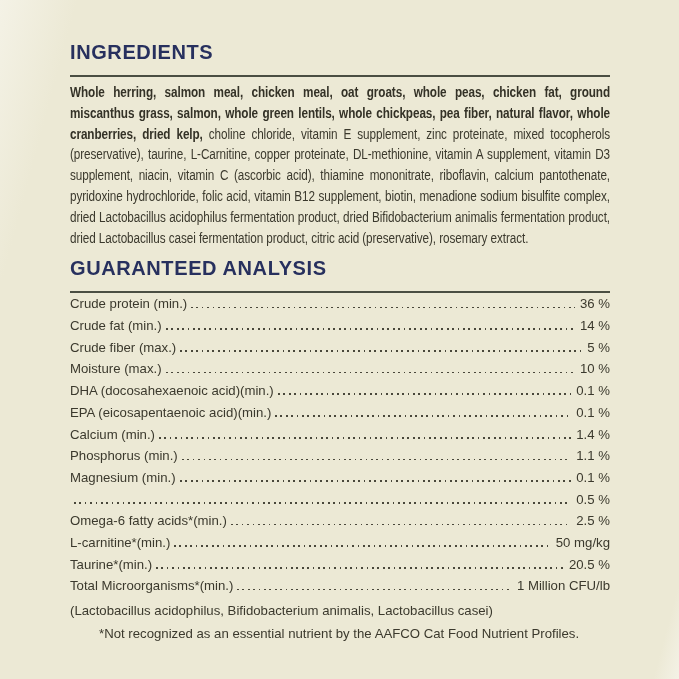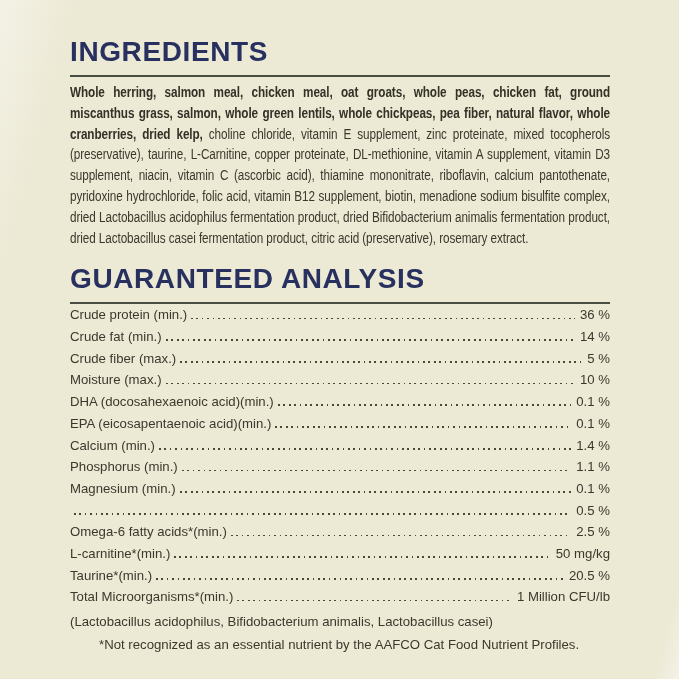--- a/index.html
+++ b/index.html
@@ -17,21 +17,21 @@
   }
   .page {
     position: relative;
     width: 679px;
     height: 679px;
     background: linear-gradient(105deg, var(--bg-light) 0%, var(--bg) 9%, var(--bg) 97%, var(--bg-light) 100%);
     padding: 38px 69px 0 70px;
     overflow: hidden;
   }
   .section-heading {
-    font-size: 28px;
+    font-size: 20px;
     line-height: 28px;
     font-weight: 700;
     letter-spacing: 0.6px;
     color: var(--heading);
   }
   .rule {
     height: 2px;
     background: var(--rule);
     margin-top: 9px;
   }
@@ -43,21 +43,21 @@
     transform-origin: 0 0;
     font-size: 13.8px;
     line-height: 20.8px;
     text-align: justify;
     letter-spacing: -0.1px;
     color: var(--text);
   }
   .ing-para .primary { font-weight: 700; color: #343227; }
   .ing-para .secondary { font-weight: 400; }
 
-  .ga-heading { margin-top: 16px; }
+  .ga-heading { margin-top: 5px; }
   .ga-table { margin-top: 3px; }
   .ga-row {
     display: flex;
     align-items: baseline;
     height: 21.7px;
     font-size: 13.2px;
   }
   .ga-label { white-space: nowrap; }
   .ga-dots {
     flex: 1;

